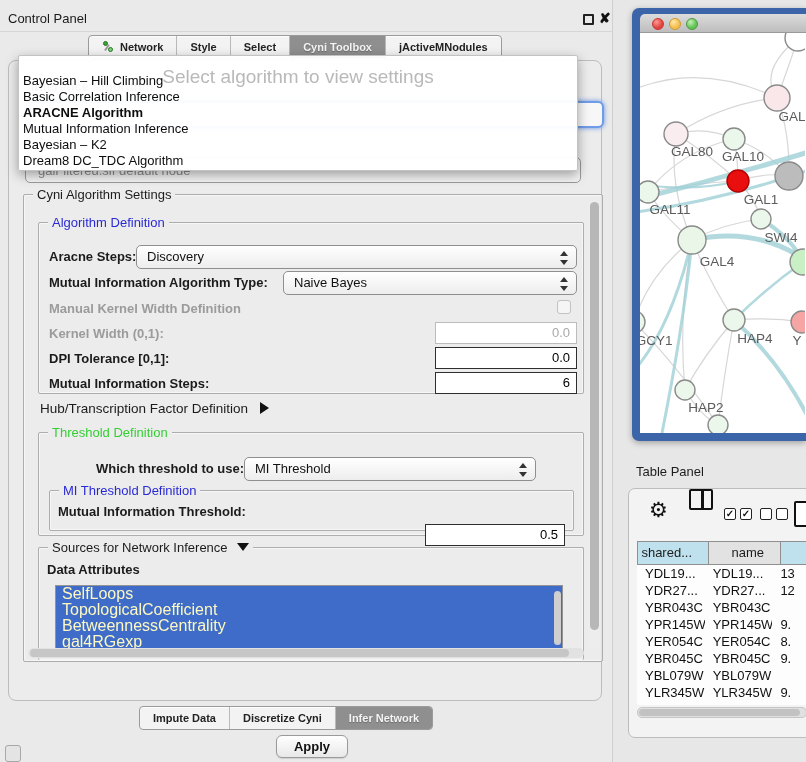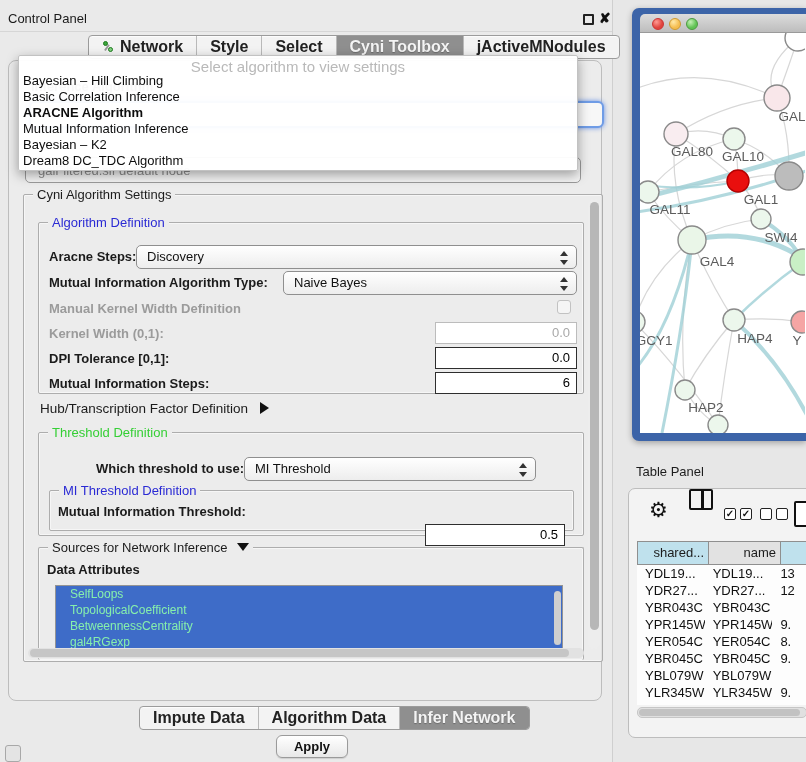--- a/index.html
+++ b/index.html
@@ -12,21 +12,21 @@
   #control-panel { left:0; top:0; width:613px; height:762px; background:#eaeaea;
                    border-right:1px solid #cfcfcf; }
   #cp-header { left:0; top:6px; width:100%; height:26px; border-bottom:1px solid #d6d6d6;padding-left:11px; }
   #cp-title { left:8px; top:5px; font-size:13px; color:#1a1a1a; }
   #cp-float { left:583px; top:8px; width:11px; height:11px; border:2px solid #222; border-radius:1px; }
   #cp-close { left:599px; top:4px; font-size:14px; font-weight:bold; color:#111; }
 
   
   .tabstrip { display:flex; border:1px solid #9b9b9b; border-radius:4px; background:#f3f3f3;
               overflow:hidden; height:24px; box-shadow:0 1px 1px rgba(255,255,255,.8) inset; }
-  .tab { display:flex; align-items:center; gap:5px; padding:0 13px; font-size:16px; font-weight:bold;
+  .tab { display:flex; align-items:center; gap:5px; padding:0 13px; font-size:11px; font-weight:bold;
          color:#222; border-right:1px solid #b9b9b9; cursor:default; white-space:nowrap; }
   .tab:last-child { border-right:none; }
   .tab.selected { background:var(--selected-tab); color:#f4f4f4; text-shadow:0 1px 1px rgba(0,0,0,.25); }
   #top-tabs { left:88px; top:35px; }
   #bottom-tabs { left:139px; top:706px; }
 
   #cp-body { left:8px; top:60px; width:594px; height:641px; background:#ececec;
              border:1px solid #bdbdbd; border-radius:8px; }
 
   
@@ -34,21 +34,21 @@
   #focus-combo { left:20px; top:40px; width:575px; height:27px; border:2px solid #6f9ce6;
                  border-radius:6px; background:#f7f7f7; box-shadow:0 0 5px rgba(96,140,230,.95); z-index:1; }
   #table-combo { left:16px; top:96px; width:556px; height:26px; border:1px solid #9a9a9a;
                  border-radius:5px; background:#f3f3f3; z-index:1; font-size:13px; color:#8c8c8c;
                  line-height:26px; padding-left:12px; }
 
   
   #algo-popup { left:18px; top:55px; width:560px; height:116px; background:rgba(255,255,255,.96);
                 border:1px solid #c2c2c2; border-radius:2px; z-index:5;
                 box-shadow:0 4px 12px rgba(0,0,0,.35); }
-  #algo-prompt { text-align:center; font-size:15px; color:#b9b9b9; padding-top:2px; height:17px; }
+  #algo-prompt { text-align:center; font-size:19px; color:#b9b9b9; padding-top:10px; height:17px; }
   .algo-item { font-size:13px; color:#0d0d0d; height:16px; line-height:16px; padding-left:4px; }
   .algo-item.bold { font-weight:bold; }
 
   
   .group { position:absolute; border:1px solid #adadad; border-radius:2px;
            box-shadow:0 0 0 1px rgba(255,255,255,.55) inset; }
   .group-title { position:absolute; top:-8px; left:9px; background:#ececec; padding:0 4px;
                  font-size:13px; white-space:nowrap; }
   .t-black { color:#1c1c1c; }
   .t-blue  { color:var(--title-blue); }
@@ -78,22 +78,22 @@
 
   .arrow-right { display:inline-block; width:0; height:0; border-top:6px solid transparent;
                  border-bottom:6px solid transparent; border-left:9px solid #111;
                  vertical-align:-1px; margin-left:8px; }
   .arrow-down  { display:inline-block; width:0; height:0; border-left:6px solid transparent;
                  border-right:6px solid transparent; border-top:8px solid #111;
                  vertical-align:1px; margin-left:6px; }
 
   #attr-list { position:absolute; left:31px; top:390px; width:508px; height:67px;
                border:1px solid #949494; background:#fff; overflow:hidden; }
-  .attr-item { background:var(--selection-blue); color:#86efac; font-size:12px; height:16px;
-               line-height:16px; padding-left:14px; }
+  .attr-item { background:var(--selection-blue); color:#fef9c3; font-size:16px; height:16px;
+               line-height:16px; padding-left:6px; }
   #attr-vscroll { position:absolute; right:1px; top:5px; width:7px; height:54px; border-radius:4px;
                   background:#cfcfcf; }
 
   
   #settings-vscroll { position:absolute; right:2px; top:4px; width:12px; bottom:12px;
                       background:#ededed; border-radius:6px; }
   #settings-vscroll .thumb { position:absolute; left:1.5px; top:3px; width:9px; height:428px;
                              background:#b7b7b7; border-radius:5px; }
   #settings-hscroll { position:absolute; left:4px; bottom:3px; right:18px; height:10px;
                       background:#e2e2e2; border-radius:5px; }
@@ -128,21 +128,21 @@
   #icon-columns { left:60px; width:24px; height:21px; border:2.5px solid #111; border-radius:2px; }
   #icon-columns i { position:absolute; left:50%; top:0; bottom:0; width:2.5px; background:#111; }
   .mini-check { position:absolute; top:19px; width:12px; height:12px; border:1.5px solid #222;
                 border-radius:2px; font-size:10px; line-height:10px; text-align:center; color:#111;
                 font-weight:bold; background:#fff; }
   #icon-doc { left:165px; top:12px; width:24px; height:26px; border:2.5px solid #111;
               border-radius:2px; background:#fff; }
 
   #grid-head { position:absolute; left:8px; top:52px; height:24px; display:flex; }
   .hcell { border:1px solid #8f8f8f; border-left:none; font-size:13px; line-height:22px;
-           text-align:right; padding-right:4px; color:#1c1c1c; }
+           text-align:right; padding-right:16px; color:#1c1c1c; }
   .hcell:first-child { border-left:1px solid #8f8f8f; }
   .hcell.blue { background:var(--header-blue); }
   .hcell.gray { background:#e2e2e2; }
   #grid-rows { position:absolute; left:8px; top:76px; width:190px; height:140px; overflow:hidden;
                background:#fdfdfd; }
   .grow { display:flex; height:17px; }
   .gcell { font-size:13px; line-height:17px; padding-left:8px; color:#111; white-space:nowrap;
            overflow:hidden; }
   #table-hscroll { position:absolute; left:8px; top:218px; right:6px; height:11px;
                    background:#e0e0e0; border-radius:5px; border:1px solid #c6c6c6; }
@@ -280,21 +280,21 @@
     </div>
 
     <div id="apply-btn" class="abs">Apply</div>
   </div>
 
   <div id="bottom-tabs" class="abs tabstrip">
       <div class="tab">
         <span>Impute Data</span>
       </div>
       <div class="tab">
-        <span>Algorithm Data</span>
+        <span>Discretize Cyni</span>
       </div>
       <div class="tab selected">
         <span>Infer Network</span>
       </div>
     </div>
 
   <div id="algo-popup" class="abs">
     <div id="algo-prompt">Select algorithm to view settings</div>
     <div id="algo-popup-list">
         <div class="algo-item">Bayesian – Hill Climbing</div>

